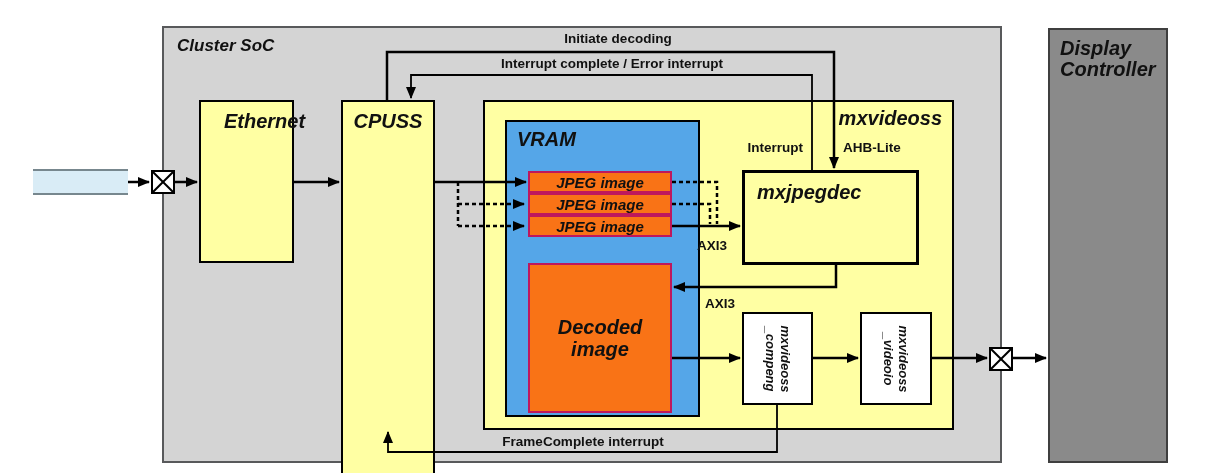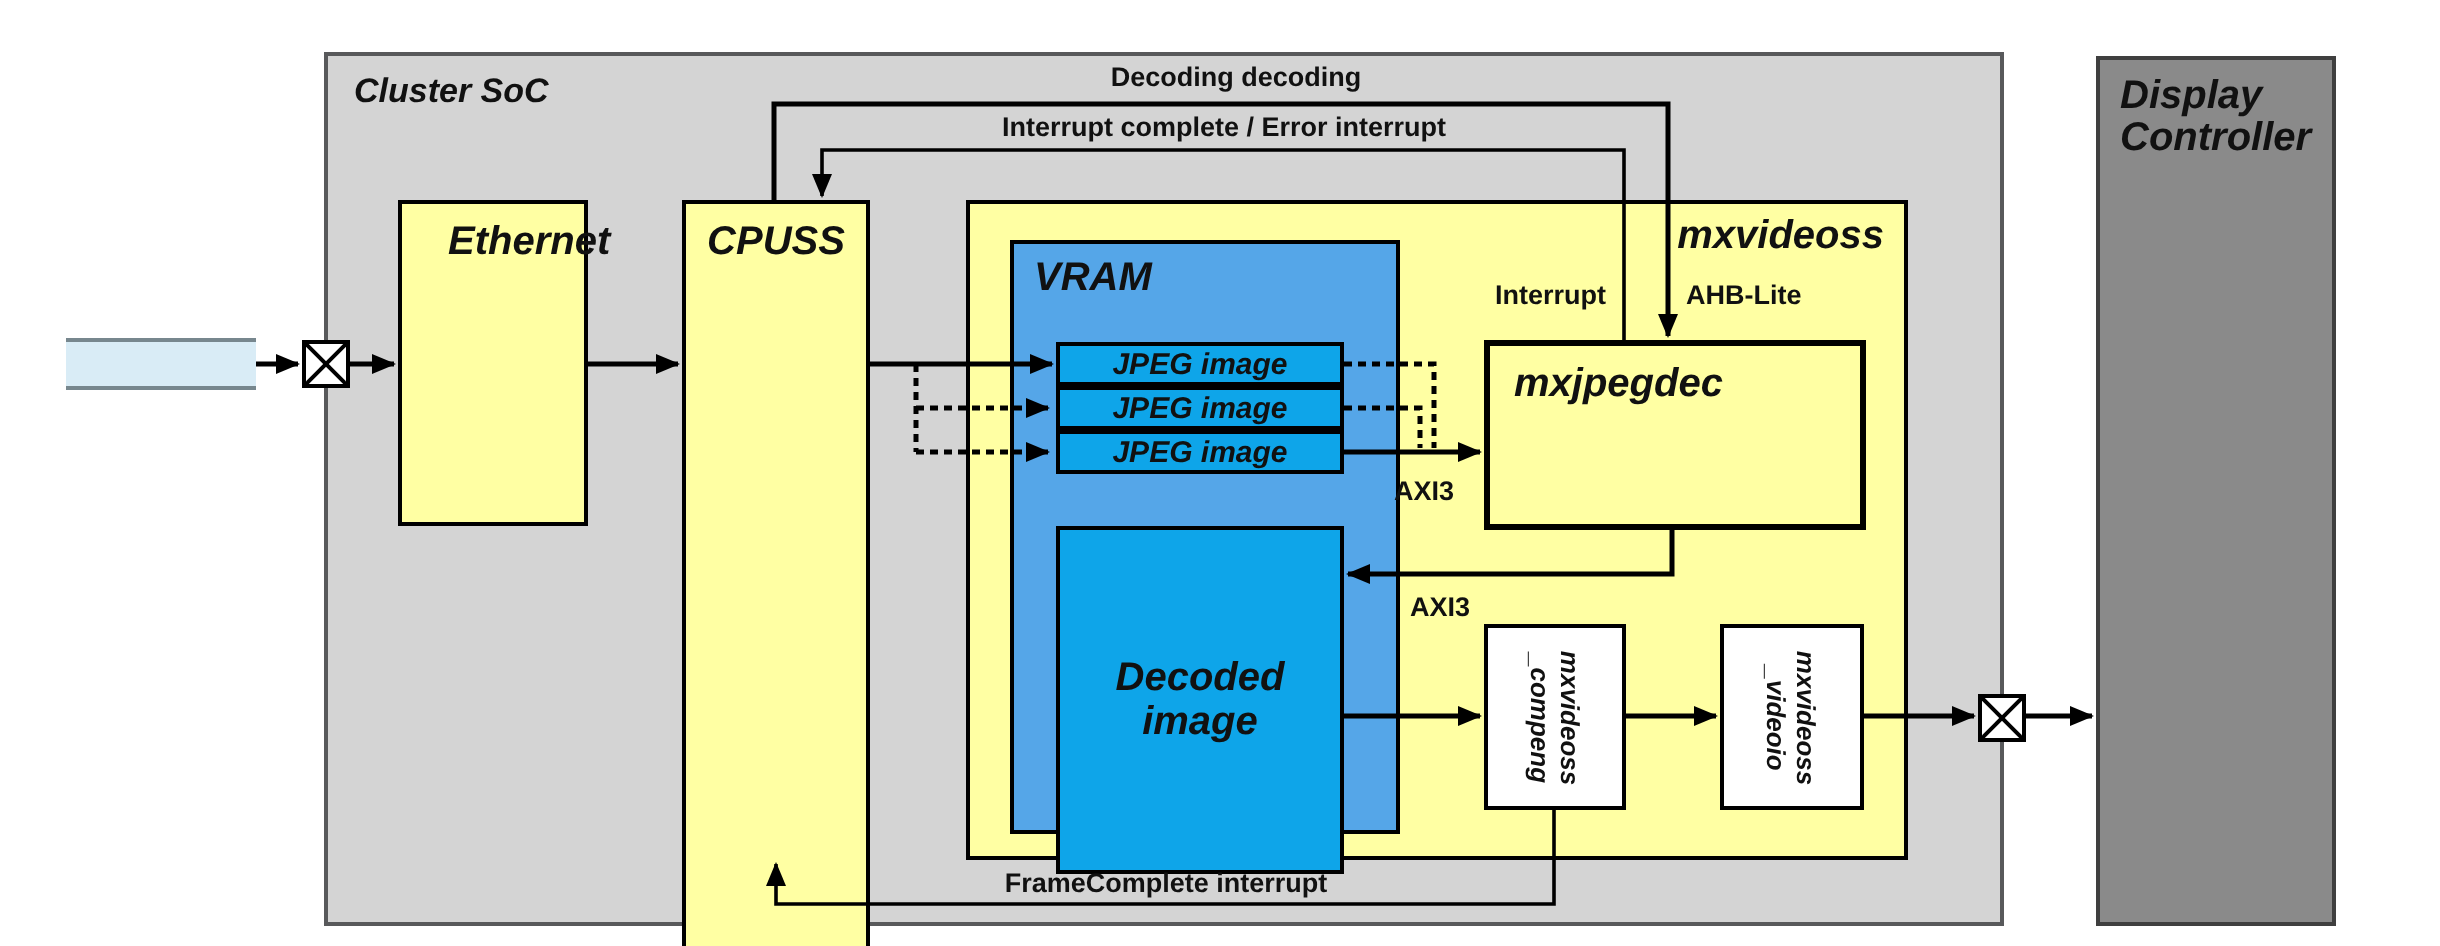--- a/index.html
+++ b/index.html
@@ -8,21 +8,21 @@
     font-family:"Liberation Sans", sans-serif; color:#111;
     overflow:hidden; background:#ffffff;
   }
   .abs { position:absolute; box-sizing:border-box; }
   .box { position:absolute; box-sizing:border-box; }
   .gray-outer  { background:#d4d4d4; border:2px solid #58595b; }
   .dark-gray   { background:#8a8a8a; border:2px solid #3f3f3f; }
   .yellow      { background:#ffffa3; border:2px solid #000; }
   .yellow-thick{ background:#ffffa3; border:3px solid #000; }
   .blue        { background:#55a6e8; border:2px solid #000; }
-  .lblue       { background:#0ea5e9; border:2px solid #000000; }
+  .lblue       { background:#f97316; border:2px solid #be185d; }
   .white-box   { background:#ffffff; border:2px solid #000; }
 
   .title-lbl { font-weight:bold; font-style:italic; font-size:17px; }
   .blk-lbl   { font-weight:bold; font-style:italic; font-size:20px; }
   .sm-lbl    { font-weight:bold; font-style:italic; font-size:15px; }
   .arrow-lbl { position:absolute; font-weight:bold; font-size:13.5px; white-space:nowrap; }
   .center-x  { transform:translateX(-50%); }
   .txt-c  { display:flex; align-items:center; justify-content:center; text-align:center; }
   .col-c  { display:flex; flex-direction:column; align-items:center; justify-content:center; text-align:center; }
 
@@ -76,26 +76,26 @@
   <div class="box lblue txt-c sm-lbl" style="left:528px; top:171px; width:144px; height:22px;">
     <span>JPEG image</span>
   </div>
   <div class="box lblue txt-c sm-lbl" style="left:528px; top:193px; width:144px; height:22px;">
     <span>JPEG image</span>
   </div>
   <div class="box lblue txt-c sm-lbl" style="left:528px; top:215px; width:144px; height:22px;">
     <span>JPEG image</span>
   </div>
 
-  <div class="box lblue col-c blk-lbl" style="left:528px; top:263px; width:144px; height:174px; line-height:22px;">
+  <div class="box lblue col-c blk-lbl" style="left:528px; top:263px; width:144px; height:150px; line-height:22px;">
     <span>Decoded</span>
     <span>image</span>
   </div>
 
-  <div class="box yellow-thick" style="left:742px; top:170px; width:191px; height:95px;">
+  <div class="box yellow-thick" style="left:742px; top:170px; width:177px; height:95px;">
     <div class="blk-lbl" style="position:absolute; left:12px; top:8px;">mxjpegdec</div>
   </div>
 
   <div class="box white-box txt-c" style="left:742px; top:312px; width:71px; height:93px;">
     <div class="rot90">
       <span>mxvideoss</span><br>
       <span>_compeng</span>
     </div>
   </div>
 
@@ -149,21 +149,21 @@
 
       <path d="M672,358 L740,358" stroke-width="2.5" marker-end="url(#ah)"></path>
       <path d="M813,358 L858,358" stroke-width="2.5" marker-end="url(#ah)"></path>
       <path d="M932,358 L987,358" stroke-width="2.5" marker-end="url(#ah)"></path>
       <path d="M1013,358 L1046,358" stroke-width="2.5" marker-end="url(#ah)"></path>
 
       <path d="M777,405 L777,452 L388,452 L388,432" stroke-width="1.8" marker-end="url(#ah)"></path>
     </g>
   </svg>
 
-  <div class="arrow-lbl center-x" style="left:618px; top:31px;">Decoding decoding</div>
+  <div class="arrow-lbl center-x" style="left:618px; top:31px;">Initiate decoding</div>
   <div class="arrow-lbl center-x" style="left:612px; top:56px;">Interrupt complete / Error interrupt</div>
   <div class="arrow-lbl" style="left:730px; top:140px; width:73px; text-align:right;">Interrupt</div>
   <div class="arrow-lbl" style="left:843px; top:140px;">AHB-Lite</div>
   <div class="arrow-lbl" style="left:697px; top:238px;">AXI3</div>
   <div class="arrow-lbl" style="left:705px; top:296px;">AXI3</div>
   <div class="arrow-lbl center-x" style="left:583px; top:434px;">FrameComplete interrupt</div>
 
 </div>
 
 </body></html>

